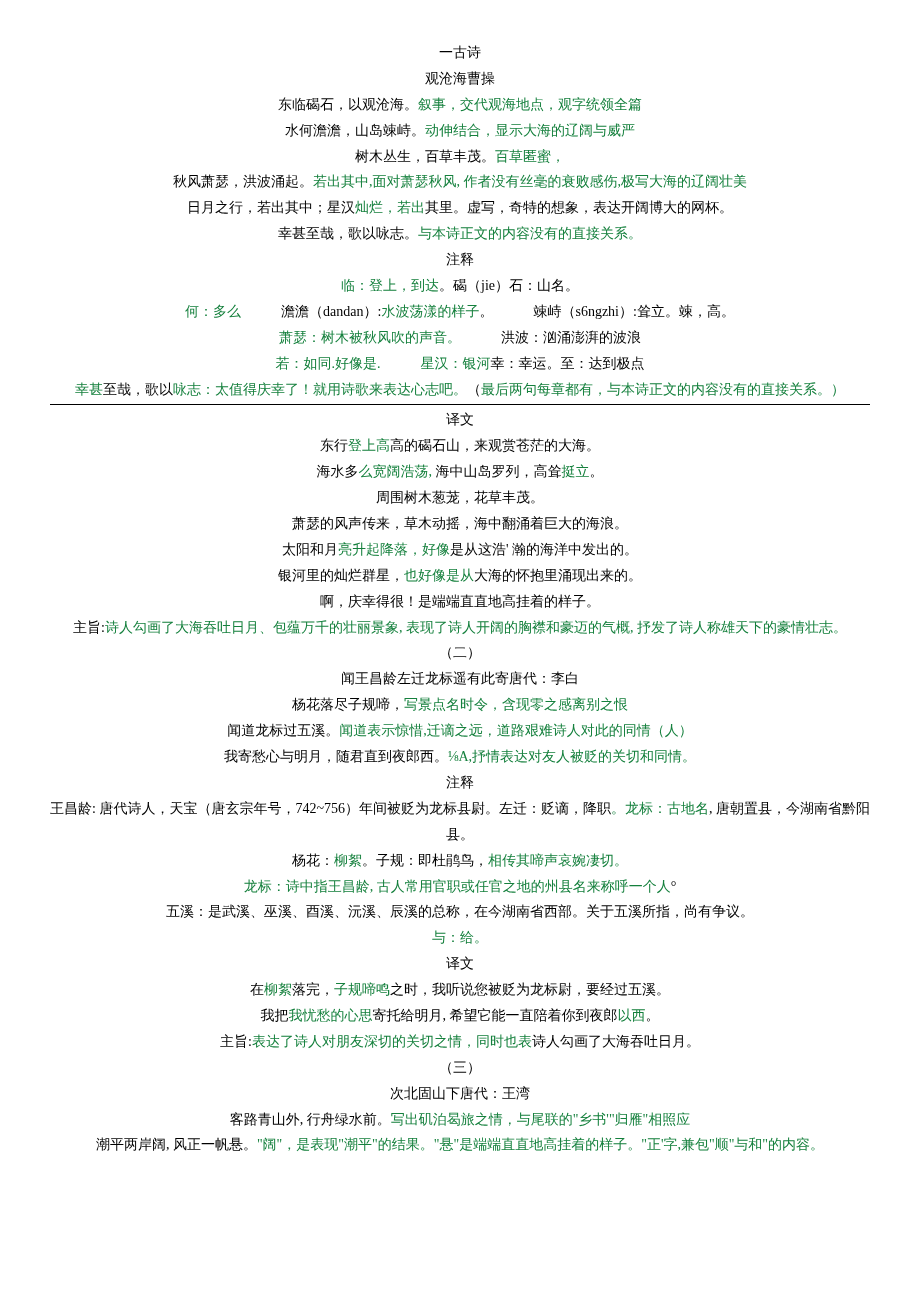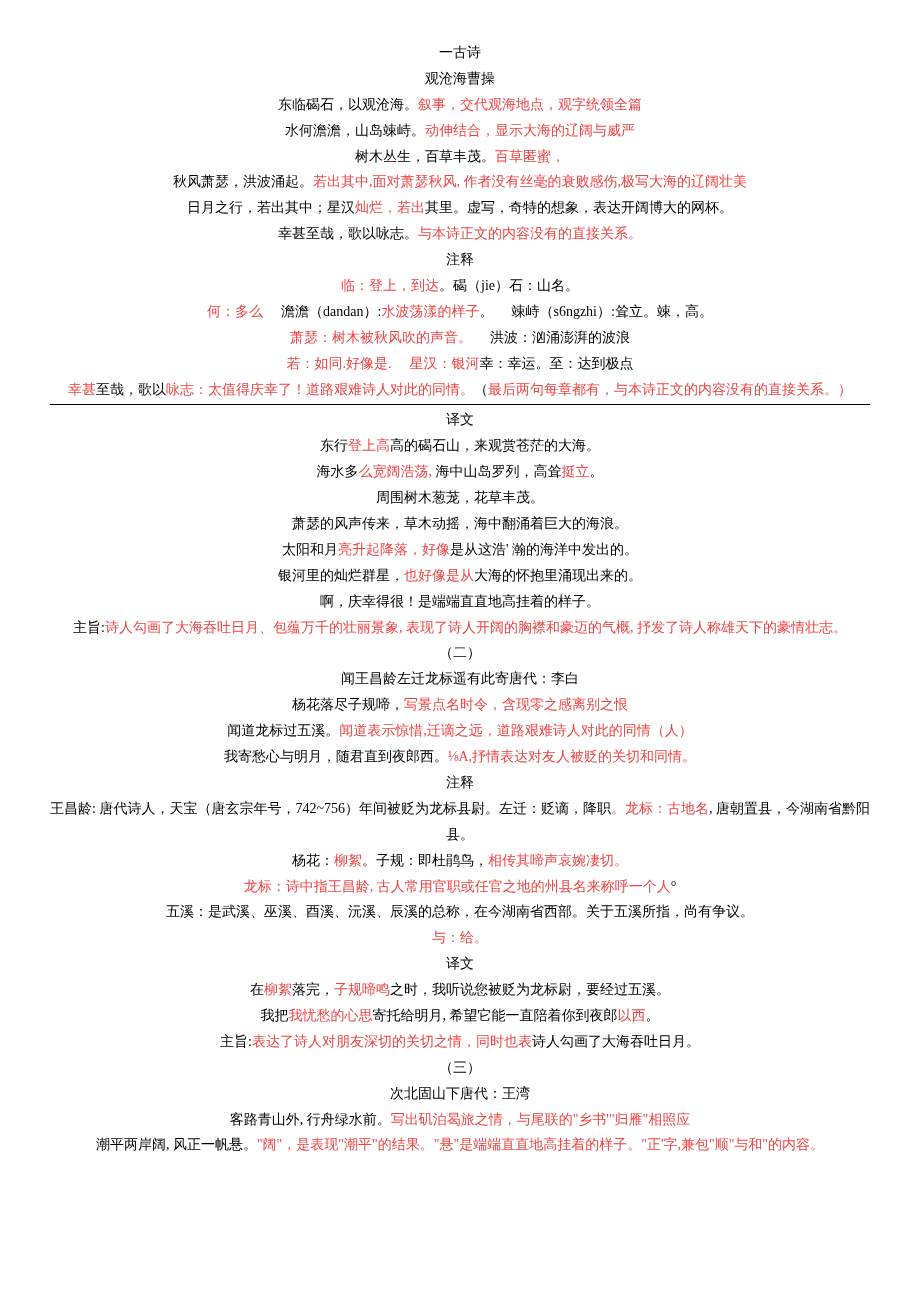--- a/index.html
+++ b/index.html
@@ -6,28 +6,28 @@
     font-family: "SimSun", "宋体", serif;
     font-size: 14px;
     line-height: 1.85;
     color: #000;
     background: #fff;
     margin: 0;
     padding: 40px 50px;
     width: 820px;
   }
   .line { display: block; text-align: center; }
-  .red { color: #ef4444; }
+  .red { color: #15803d; }
   .ul { }
   .hr-line {
     border: none;
     border-top: 1px solid #000;
     margin: 2px 0;
   }
-  .gap { margin-left: 18px; }
+  .gap { margin-left: 40px; }
 </style>
 </head>
 <body>
 
 <div class="line"><span>一古诗</span></div>
 <div class="line"><span>观沧海曹操</span></div>
 <div class="line">
   <span>东临碣石，以观沧海。</span><span class="red">叙事，交代观海地点，</span><span class="red ul">观字统领全篇</span>
 </div>
 <div class="line">
@@ -53,21 +53,21 @@
 <div class="line">
   <span class="red">何：多么</span><span class="gap">澹澹（dandan）:</span><span class="red ul">水波荡漾的样子</span><span>。</span><span class="gap">竦峙（s6ngzhi）:耸立。竦，高。</span>
 </div>
 <div class="line">
   <span class="red">萧瑟：树木被秋风吹的声音。</span><span class="gap">洪波：汹涌澎湃的波浪</span>
 </div>
 <div class="line">
   <span class="red">若：如同.好像是.</span><span class="gap red">星汉：银河</span><span>幸：幸运。至：达到极点</span>
 </div>
 <div class="line">
-  <span class="red">幸甚</span><span>至哉，歌以</span><span class="red">咏志：</span><span class="red">太值得庆幸了！道路艰难诗人对此的同情。</span><span>（</span><span class="red ul">最后两句每章都有，与本诗正文的内容没有的直接关系。）</span>
+  <span class="red">幸甚</span><span>至哉，歌以</span><span class="red">咏志：</span><span class="red">太值得庆幸了！就用诗歌来表达心志吧。</span><span>（</span><span class="red ul">最后两句每章都有，与本诗正文的内容没有的直接关系。）</span>
 </div>
 <hr class="hr-line">
 
 <div class="line"><span>译文</span></div>
 <div class="line">
   <span>东行</span><span class="red">登上高</span><span>高的碣石山，来观赏苍茫的大海。</span>
 </div>
 <div class="line">
   <span>海水多</span><span class="red">么宽阔浩荡,</span><span> 海中山岛罗列，高耸</span><span class="red ul">挺立</span><span>。</span>
 </div>

